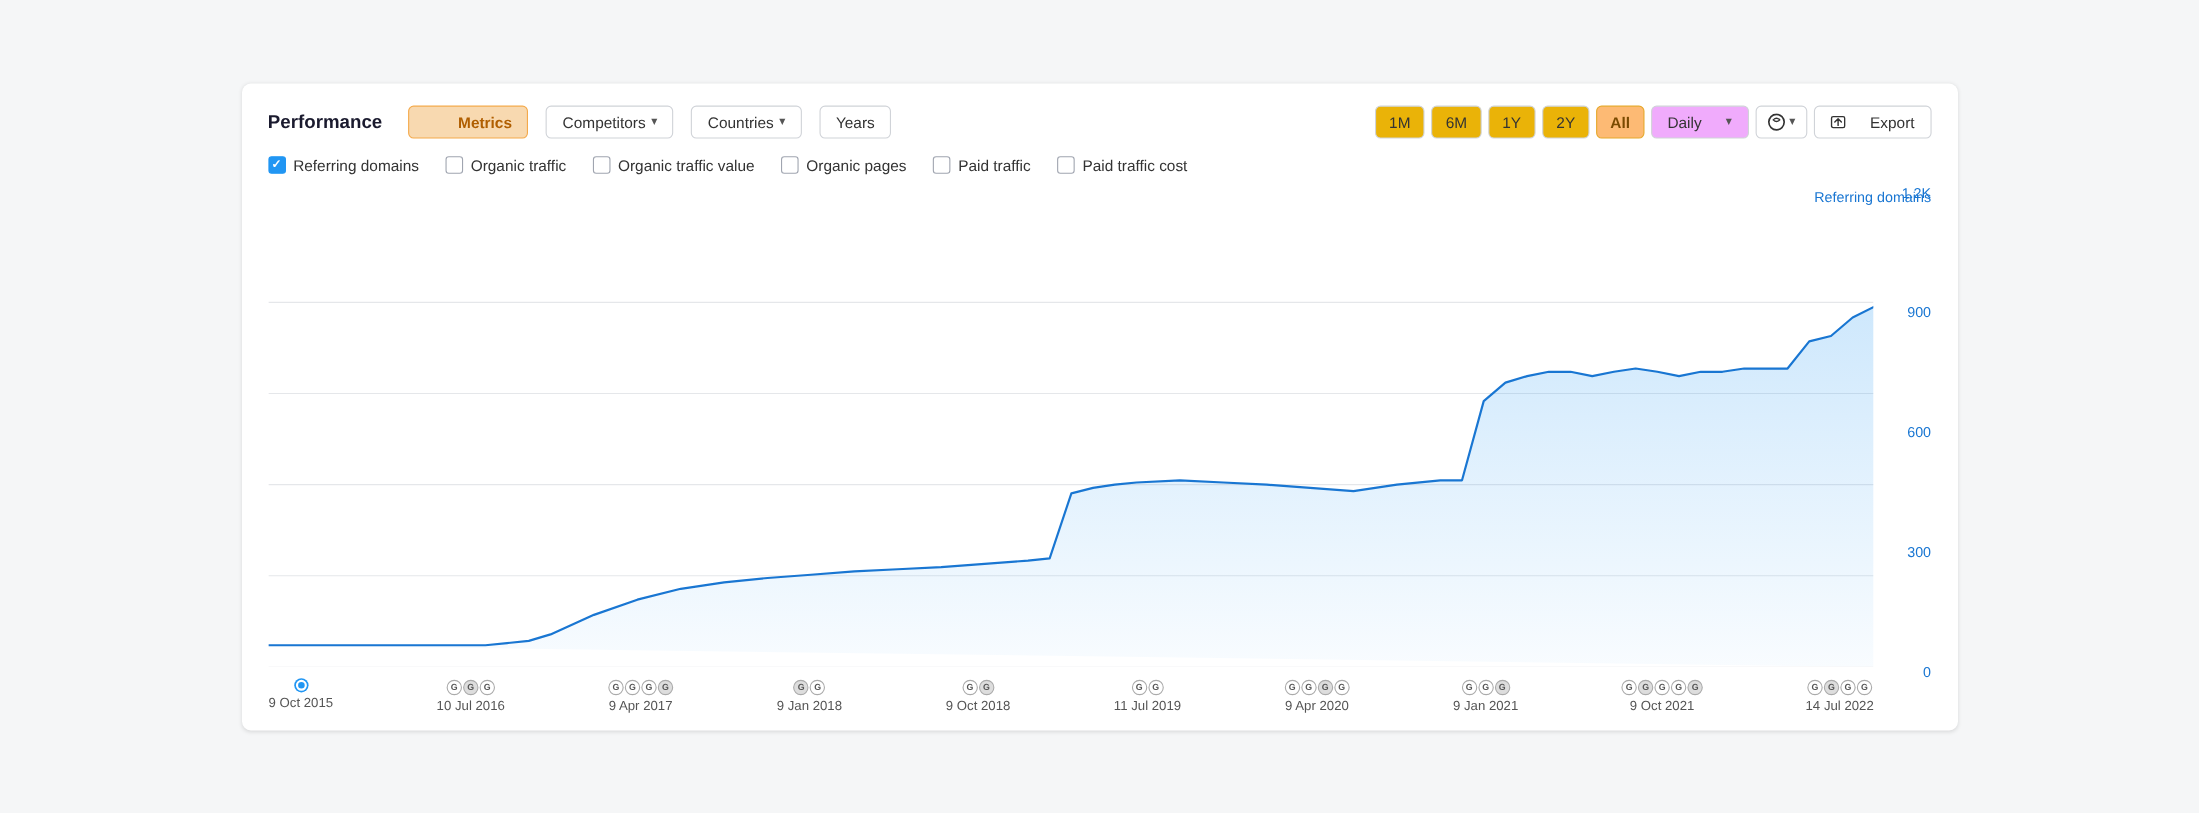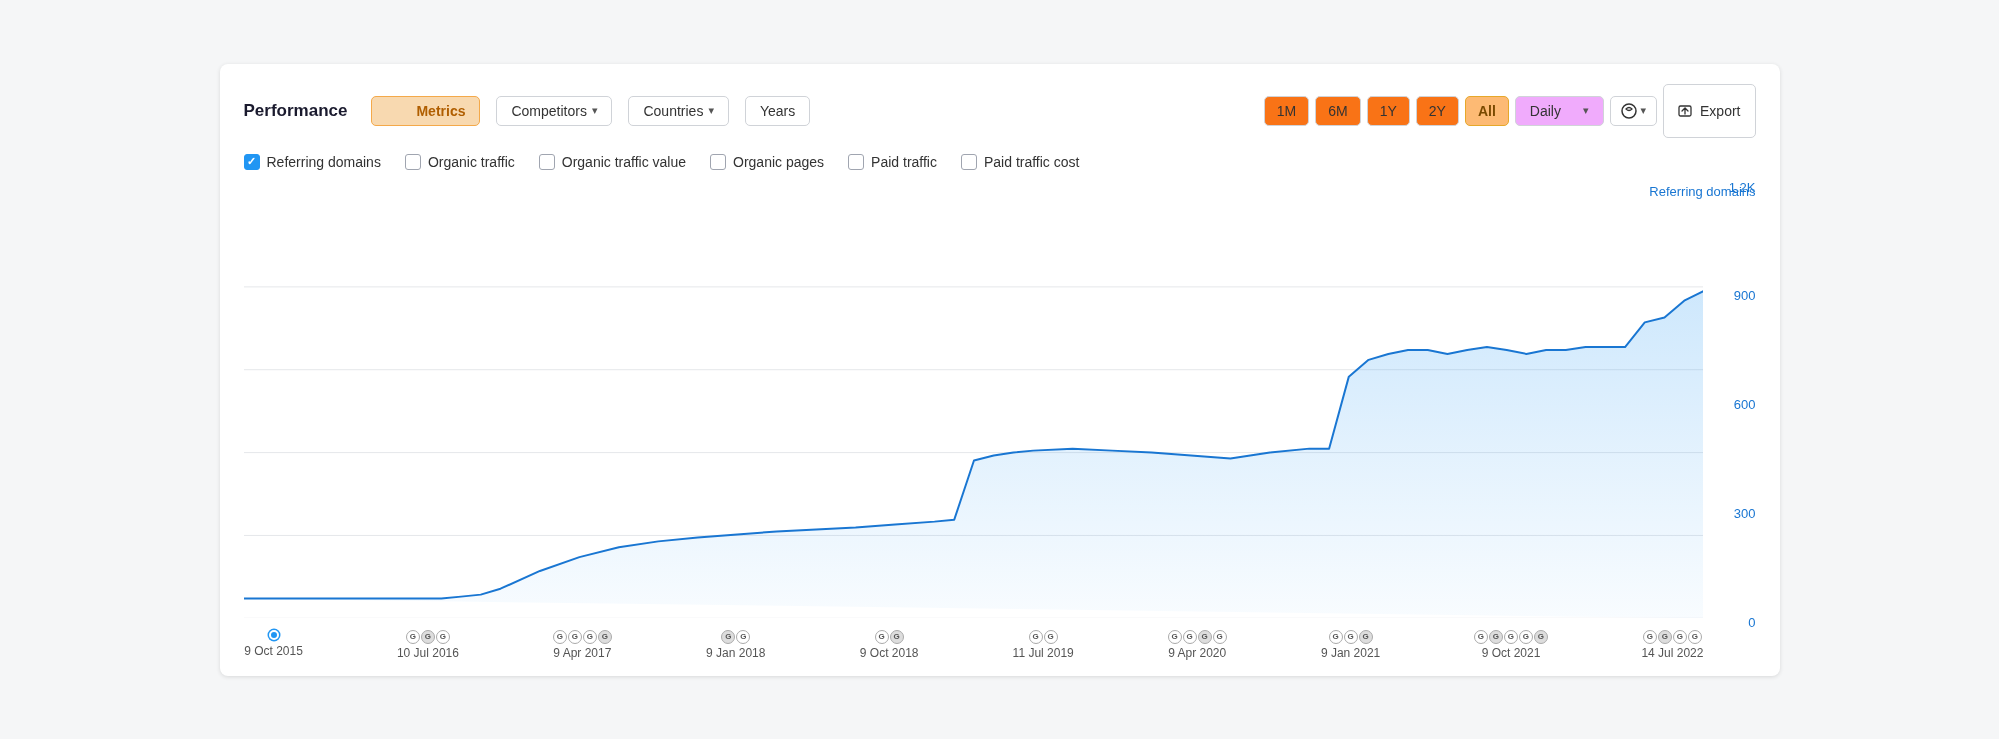--- a/index.html
+++ b/index.html
@@ -57,43 +57,43 @@
     }
     .chevron { font-size: 11px; color: #555; }
     .right-controls {
       display: flex;
       align-items: center;
       gap: 6px;
     }
     .time-btn {
       border-radius: 5px;
       border: 1.5px solid #d0d3d8;
-      background: #f97316;
+      background: #eab308;
       padding: 6px 12px;
       font-size: 14px;
       cursor: pointer;
       color: #333;
     }
     .time-btn.active-gold {
       background: #fdba74;
       border-color: #e6a82a;
       color: #7a4a00;
       font-weight: 600;
     }
     .export-btn {
       border-radius: 5px;
       border: 1.5px solid #d0d3d8;
       background: #fff;
-      padding: 18px 14px;
-      font-size: 14px;
-      cursor: pointer;
-      color: #333;
-      display: flex;
-      align-items: center;
-      gap: 8px;
+      padding: 6px 14px;
+      font-size: 14px;
+      cursor: pointer;
+      color: #333;
+      display: flex;
+      align-items: center;
+      gap: 22px;
     }
     .daily-btn {
       border-radius: 5px;
       border: 1.5px solid #d0d3d8;
       background: #f0abfc;
       padding: 6px 14px;
       font-size: 14px;
       cursor: pointer;
       color: #333;
       display: flex;

